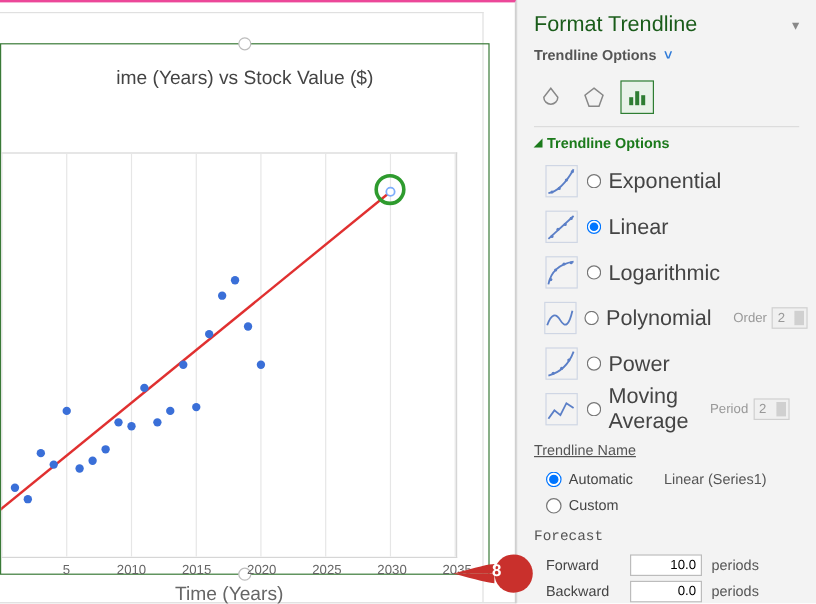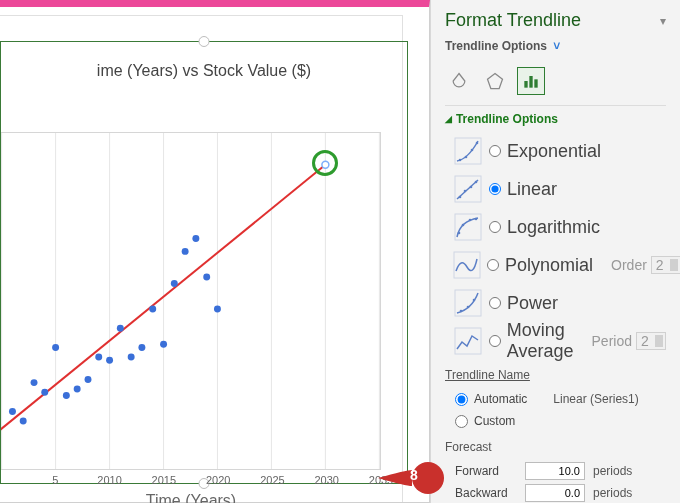--- a/index.html
+++ b/index.html
@@ -1,21 +1,21 @@
 <!DOCTYPE html>
 <html><head>
 <meta charset="utf-8">
 <style>
   * { box-sizing: border-box; margin: 0; padding: 0; font-family: "Segoe UI", Arial, sans-serif; }
   body { width: 680px; height: 503px; overflow: hidden; background: #fff; position: relative; }
 
   .wrap { display: flex; width: 680px; height: 503px; }
 
   
-  .chart-pane { width: 430px; height: 503px; position: relative; border-top: 7px solid #ec4899; border-right: 1px solid #d0d0d0; border-bottom: 1px solid #d0d0d0; background: #fff; }
+  .chart-pane { width: 430px; height: 503px; position: relative; border-top: 2px solid #ec4899; border-right: 1px solid #d0d0d0; border-bottom: 1px solid #d0d0d0; background: #fff; }
   .chart-gridrow { position: absolute; left: 0; right: 26px; top: 8px; height: 0; border-top: 1px solid #e0e0e0; }
   .chart-gridcol { position: absolute; top: 8px; bottom: 0; right: 26px; width: 0; border-left: 1px solid #e0e0e0; }
 
   .chart-card { position: absolute; left: 0; top: 34px; width: 408px; height: 443px; border: 1px solid #3a7a37; }
   .drag-handle { position: absolute; width: 11px; height: 11px; background: #fff; border: 1px solid #bdbdbd; border-radius: 50%; }
   .dh-top { top: -6px; left: 50%; transform: translateX(-50%); }
   .dh-bot { bottom: -6px; left: 50%; transform: translateX(-50%); }
 
   .chart-title { text-align: center; padding: 20px 0 6px; font-size: 16px; color: #444; }
 
@@ -46,31 +46,31 @@
 
   .sb-section-head { color: #1b7a1b; font-weight: 600; margin-bottom: 8px; display: flex; align-items: center; gap: 4px; }
   .sb-section-head .tri { font-size: 9px; color: #1b7a1b; }
 
   .opt-grid { display: flex; flex-direction: column; gap: 4px; margin-left: 8px; }
   .opt-row { display: flex; align-items: center; gap: 6px; height: 34px; }
   .opt-row .mini-chart { width: 30px; height: 30px; display: inline-flex; align-items: center; justify-content: center; }
   .opt-row .mini-chart svg { width: 28px; height: 28px; }
   .opt-row input[type=radio] { width: 12px; height: 12px; }
   .opt-row .lbl { font-size: 18px; color: #444; white-space: nowrap; }
-  .opt-row .extra { margin-left: 12px; color: #999; font-size: 14px; display: flex; align-items: center; gap: 4px; }
+  .opt-row .extra { margin-left: 12px; color: #999; font-size: 11px; display: flex; align-items: center; gap: 4px; }
   .spin { width: 30px; height: 18px; border: 1px solid #d0d0d0; background: #f0f0f0; display: inline-flex; align-items: center; padding-left: 4px; color: #999; position: relative; }
   .spin::after { content: ""; position: absolute; right: 2px; top: 2px; width: 8px; height: 12px; background: linear-gradient(#d0d0d0 0 50%, #d0d0d0 50% 100%); }
 
   .name-block { margin-top: 10px; }
   .name-block .hdr { color: #555; margin-bottom: 6px; text-decoration: underline; }
   .name-row { display: flex; align-items: center; gap: 6px; margin-left: 10px; height: 22px; }
   .name-row .res { margin-left: 20px; color: #555; }
 
   .forecast-block { margin-top: 8px; }
-  .forecast-block .hdr { color: #555; margin-bottom: 6px; }
+  .forecast-block .hdr { color: #555; margin-bottom: 6px; font-family: Liberation Mono, monospace; }
   .f-row { display: flex; align-items: center; gap: 8px; margin-left: 10px; height: 22px; }
   .f-row .lbl { width: 62px; }
   .f-row .inp { width: 60px; height: 18px; border: 1px solid #bcbcbc; background: #fff; font-size: 11px; padding: 0 4px; text-align: right; }
   .f-row .unit { color: #555; }
 
   
   .note { position: absolute; left: 376px; top: 460px; width: 70px; height: 36px; pointer-events: none; }
   .note svg { width: 70px; height: 36px; }
   .note .num { position: absolute; left: 34px; top: 7px; color: #fff; font-size: 14px; font-weight: 600; }
 

